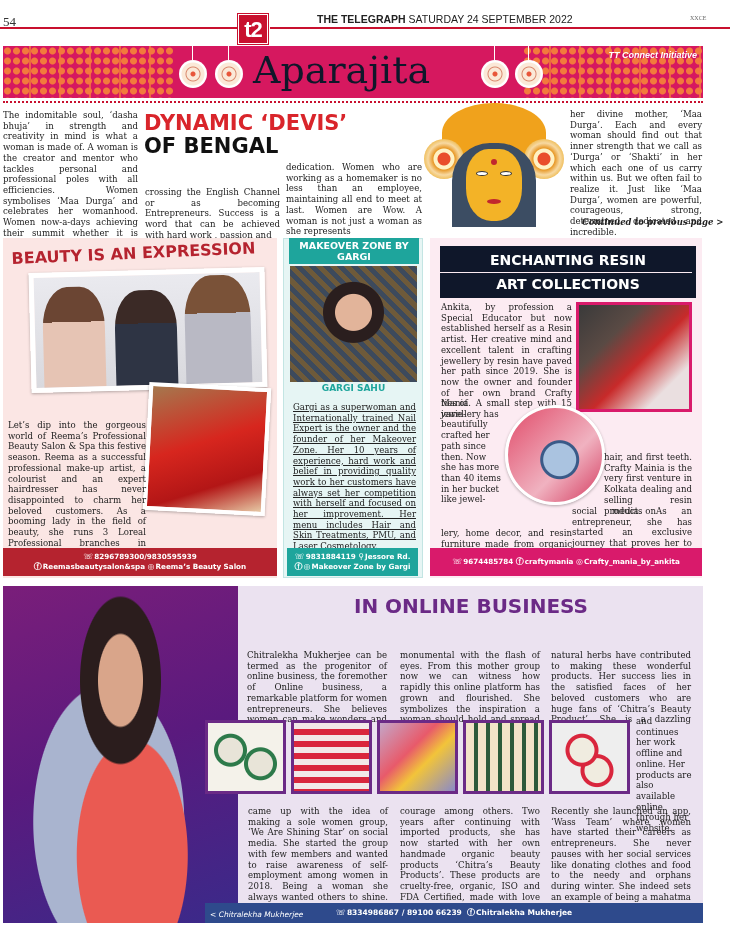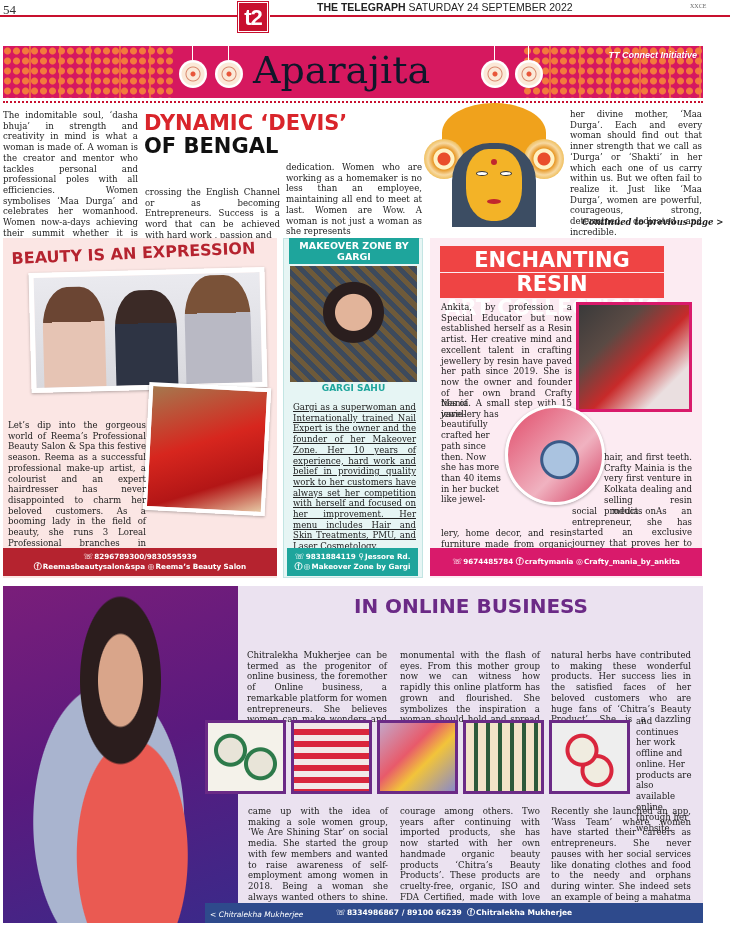--- a/index.html
+++ b/index.html
@@ -1,19 +1,19 @@
 <!DOCTYPE html>
 <html><head>
 <meta charset="utf-8">
 <style>
   * { box-sizing: border-box; margin: 0; padding: 0; }
   body { width: 731px; height: 930px; background: #ffffff; font-family: "DejaVu Serif", serif; color: #222; position: relative; overflow: hidden; }
 
   
-  .masthead { position: absolute; left: 0; top: 0; width: 731px; height: 36px; }
+  .masthead { position: absolute; left: 0; top: 12px; width: 731px; height: 36px; }
   .page-num { position: absolute; left: 3px; top: 2px; font-family: "Liberation Serif", serif; font-size: 13px; color: #333; }
   .rule { position: absolute; top: 15px; height: 2px; background: #c8102e; }
   .rule.l { left: 0; width: 240px; }
   .rule.r { left: 270px; width: 460px; }
   .t2-logo { position: absolute; left: 238px; top: 2px; width: 30px; height: 30px; background: #c8102e; color: #fff; font-family: "Liberation Sans", sans-serif; font-weight: bold; font-size: 22px; text-align: center; line-height: 30px; letter-spacing: -1px; border: 1px solid #fff; outline: 1px solid #c8102e; }
   .paper-info { position: absolute; left: 313px; top: 1px; font-family: "Liberation Sans", sans-serif; font-size: 10.5px; color: #222; background: #fff; padding: 0 4px; }
   .paper-info b { font-weight: bold; }
   .paper-code { position: absolute; left: 688px; top: 3px; font-size: 6px; color: #666; font-family: "Liberation Serif", serif; background: #fff; padding: 0 2px;}
 
   
@@ -65,21 +65,21 @@
   .box1-footer { left: 3px; top: 548px; width: 274px; height: 28px; background: #b5232f; padding-top: 4px; }
 
   .box2 { position: absolute; left: 283px; top: 238px; width: 140px; height: 340px; background: #e6f5f4; border: 1px solid #c3e5e3; }
   .box2-header { position: absolute; left: 289px; top: 238px; width: 130px; height: 26px; background: #1ea59c; color: #fff; font-family: "DejaVu Sans", sans-serif; font-weight: bold; font-size: 9.5px; text-align: center; line-height: 11px; padding-top: 2px; }
   .photo-gargi { left: 290px; top: 266px; width: 127px; height: 116px; background: radial-gradient(circle at 50% 40%, #e2b49a 0 18px, #2a1e1e 19px 30px, transparent 31px), repeating-linear-gradient(45deg, #6e5a3a 0 5px, #3d4a5c 5px 10px); }
   .box2-name { position: absolute; left: 290px; top: 383px; width: 127px; text-align: center; font-family: "DejaVu Sans", sans-serif; font-weight: bold; font-size: 9px; color: #1ea59c; }
   .box2-text { left: 293px; top: 402px; width: 123px; text-decoration: underline; }
   .box2-footer { left: 287px; top: 548px; width: 131px; height: 28px; background: #1ea59c; padding-top: 4px; }
 
   .box3 { position: absolute; left: 430px; top: 238px; width: 272px; height: 340px; background: #fcebf2; }
-  .box3-header { position: absolute; left: 440px; top: 246px; width: 224px; height: 52px; background: #ef4444; color: #fff; font-family: "DejaVu Sans", sans-serif; font-weight: bold; font-size: 21px; text-align: center; line-height: 24px; padding-top: 2px; }
+  .box3-header { position: absolute; left: 440px; top: 246px; width: 256px; height: 52px; background: #0f172a; color: #fff; font-family: "DejaVu Sans", sans-serif; font-weight: bold; font-size: 14px; text-align: center; line-height: 24px; padding-top: 2px; }
   .box3-header::after { content:""; position:absolute; left: 0; top: 26px; width: 252px; height: 1px; background: #fcebf2; }
   .photo-ankita { left: 576px; top: 302px; width: 116px; height: 110px; background: linear-gradient(135deg, #3a3a3a 0%, #5a4a44 30%, #c82a2a 55%, #eadfe0 80%); border: 3px solid #d91a6b; }
   .photo-pendant { left: 505px; top: 405px; width: 100px; height: 100px; border-radius: 50%; background: radial-gradient(circle at 55% 55%, #aac3e0 0 16px, #3a5a88 17px 19px, transparent 20px), linear-gradient(135deg, #e14c6a 0%, #f0b2c0 60%, #d43a5e 100%); border: 3px solid #fff; box-shadow: 0 1px 3px rgba(0,0,0,.3); }
   .box3-text-a { left: 441px; top: 302px; width: 131px; }
   .box3-text-b { left: 441px; top: 398px; width: 62px; text-align: left; }
   .box3-text-c { left: 441px; top: 528px; width: 131px; }
   .box3-text-d { left: 604px; top: 452px; width: 88px; }
   .box3-text-e { left: 572px; top: 506px; width: 120px; }
   .box3-footer { left: 430px; top: 548px; width: 272px; height: 28px; background: #d91a6b; padding-top: 9px; }
 

